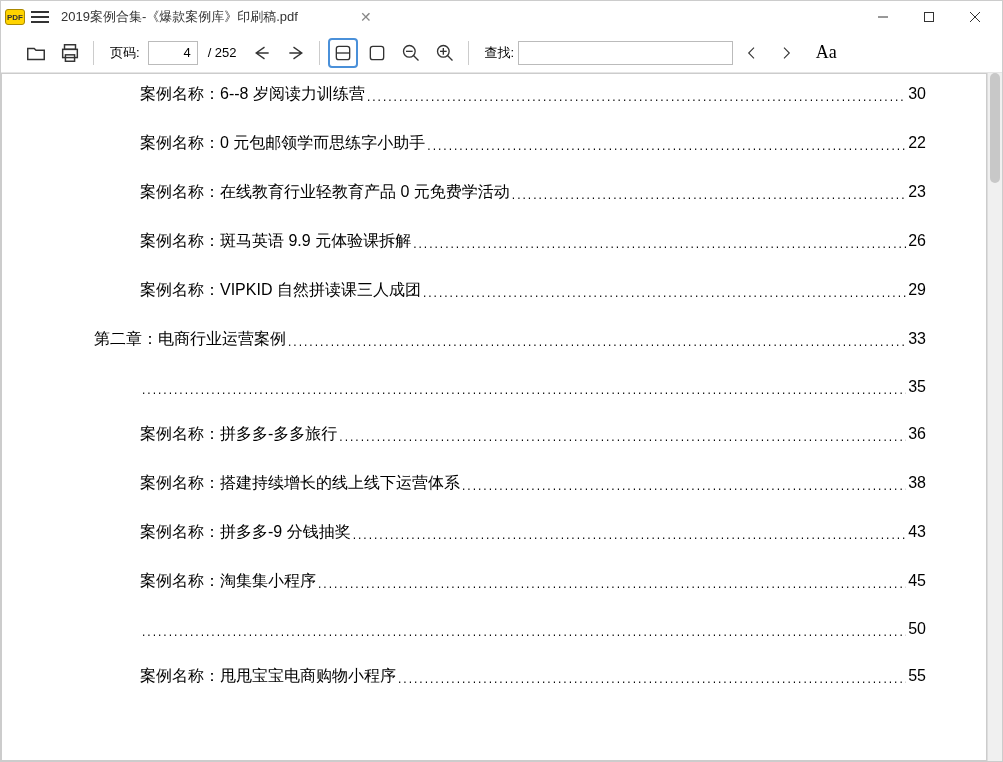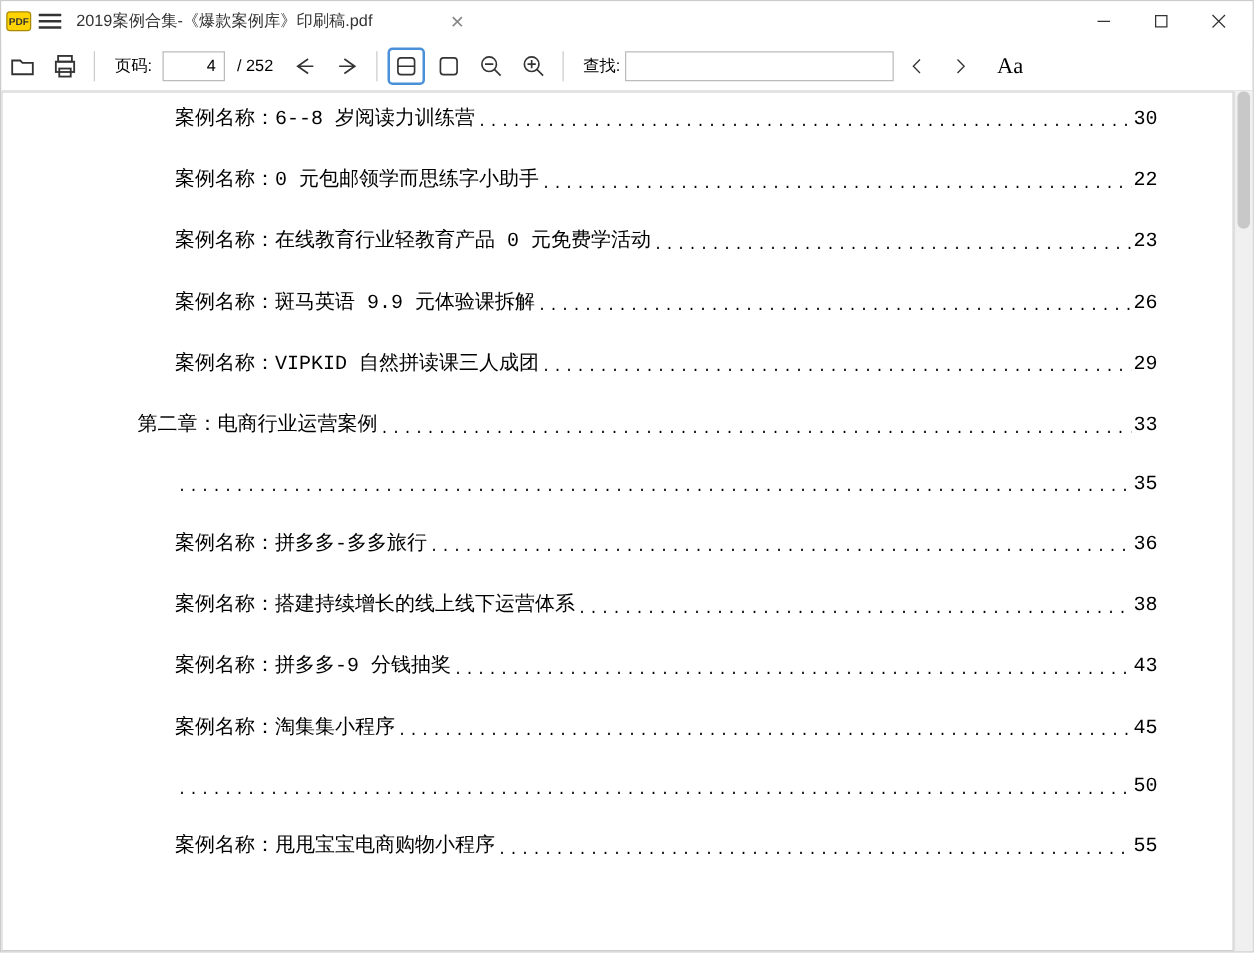--- a/index.html
+++ b/index.html
@@ -6,38 +6,38 @@
 body { font-family:"Microsoft YaHei","SimSun",sans-serif; background:#fff; width:1003px; height:762px; overflow:hidden; border:1px solid #ccc; display:flex; flex-direction:column; }
 .titlebar { height:32px; display:flex; align-items:center; padding:12px 4px; background:#fff; font-size:13px; color:#333; }
 .appicon { width:20px; height:16px; background:#ffd400; border:1px solid #aa8800; border-radius:3px; display:flex; align-items:center; justify-content:center; font-size:8px; font-weight:bold; color:#333; margin-right:6px; }
 .menuicon { width:18px; display:flex; flex-direction:column; gap:3px; margin-right:12px; cursor:pointer; }
 .menuicon span { height:2px; background:#333; }
 .titlebar .title { flex:0 0 auto; }
 .closex { margin-left:60px; color:#888; font-size:14px; cursor:pointer; width:16px; text-align:center; }
 .winbtns { margin-left:auto; display:flex; }
 .winbtn { width:46px; height:32px; display:flex; align-items:center; justify-content:center; cursor:pointer; }
 .winbtn svg { stroke:#333; stroke-width:1; fill:none; }
-.toolbar { height:40px; display:flex; align-items:center; padding:4px 2px; border-bottom:1px solid #e5e5e5; gap:4px; font-size:13px; }
+.toolbar { height:40px; display:flex; align-items:center; padding:4px 20px; border-bottom:1px solid #e5e5e5; gap:4px; font-size:13px; }
 .tbtn { width:30px; height:30px; display:flex; align-items:center; justify-content:center; border-radius:4px; cursor:pointer; }
 .tbtn.selected { border:2px solid #4a90d9; }
 .tbtn svg { stroke:#333; stroke-width:1.6; fill:none; }
 .sep { width:1px; height:24px; background:#ccc; margin:0 4px; }
 .pagelabel { margin:0 4px 0 8px; }
 .pagebox { width:50px; height:24px; border:1px solid #bbb; padding:0 6px; font-size:13px; text-align:right; }
 .findlabel { margin:0 0 0 8px; }
 .findbox { width:215px; height:24px; border:1px solid #bbb; padding:0 6px; font-size:13px; }
 .content { flex:1; background:#f5f5f5; display:flex; overflow:hidden; }
 .page { width:986px; height:100%; background:#fff; margin:0 auto; border:1px solid #ccc; padding:10px 60px 20px 60px; font-family:"SimHei","Microsoft YaHei",sans-serif; font-size:16px; color:#000; overflow:hidden; }
-.entry { display:flex; align-items:baseline; padding:14px 0; white-space:nowrap;font-family:Liberation Mono, monospace; }
+.entry { display:flex; align-items:baseline; padding:14px 0; white-space:nowrap; }
 .entry.first { padding-top:0; }
 .entry .pre { flex:0 0 auto; }
 .entry .dots { flex:1; overflow:hidden; letter-spacing:2px; color:#000; font-size:12px; margin:0 2px; position:relative; top:2px; }
 .entry .num { flex:0 0 auto; }
 .indent2 { margin-left:78px; }
-.indent1 { margin-left:48px; }
+.indent1 { margin-left:32px; }
 .scroll { width:15px; background:#f0f0f0; border-left:1px solid #ddd; position:relative; }
 .thumb { position:absolute; left:2px; right:2px; top:0; height:110px; background:#c8c8c8; border-radius:5px; }
 </style>
 </head>
 <body>
 
 <div class="titlebar">
   <div class="appicon">PDF</div>
   <div class="menuicon">
       <span></span>

